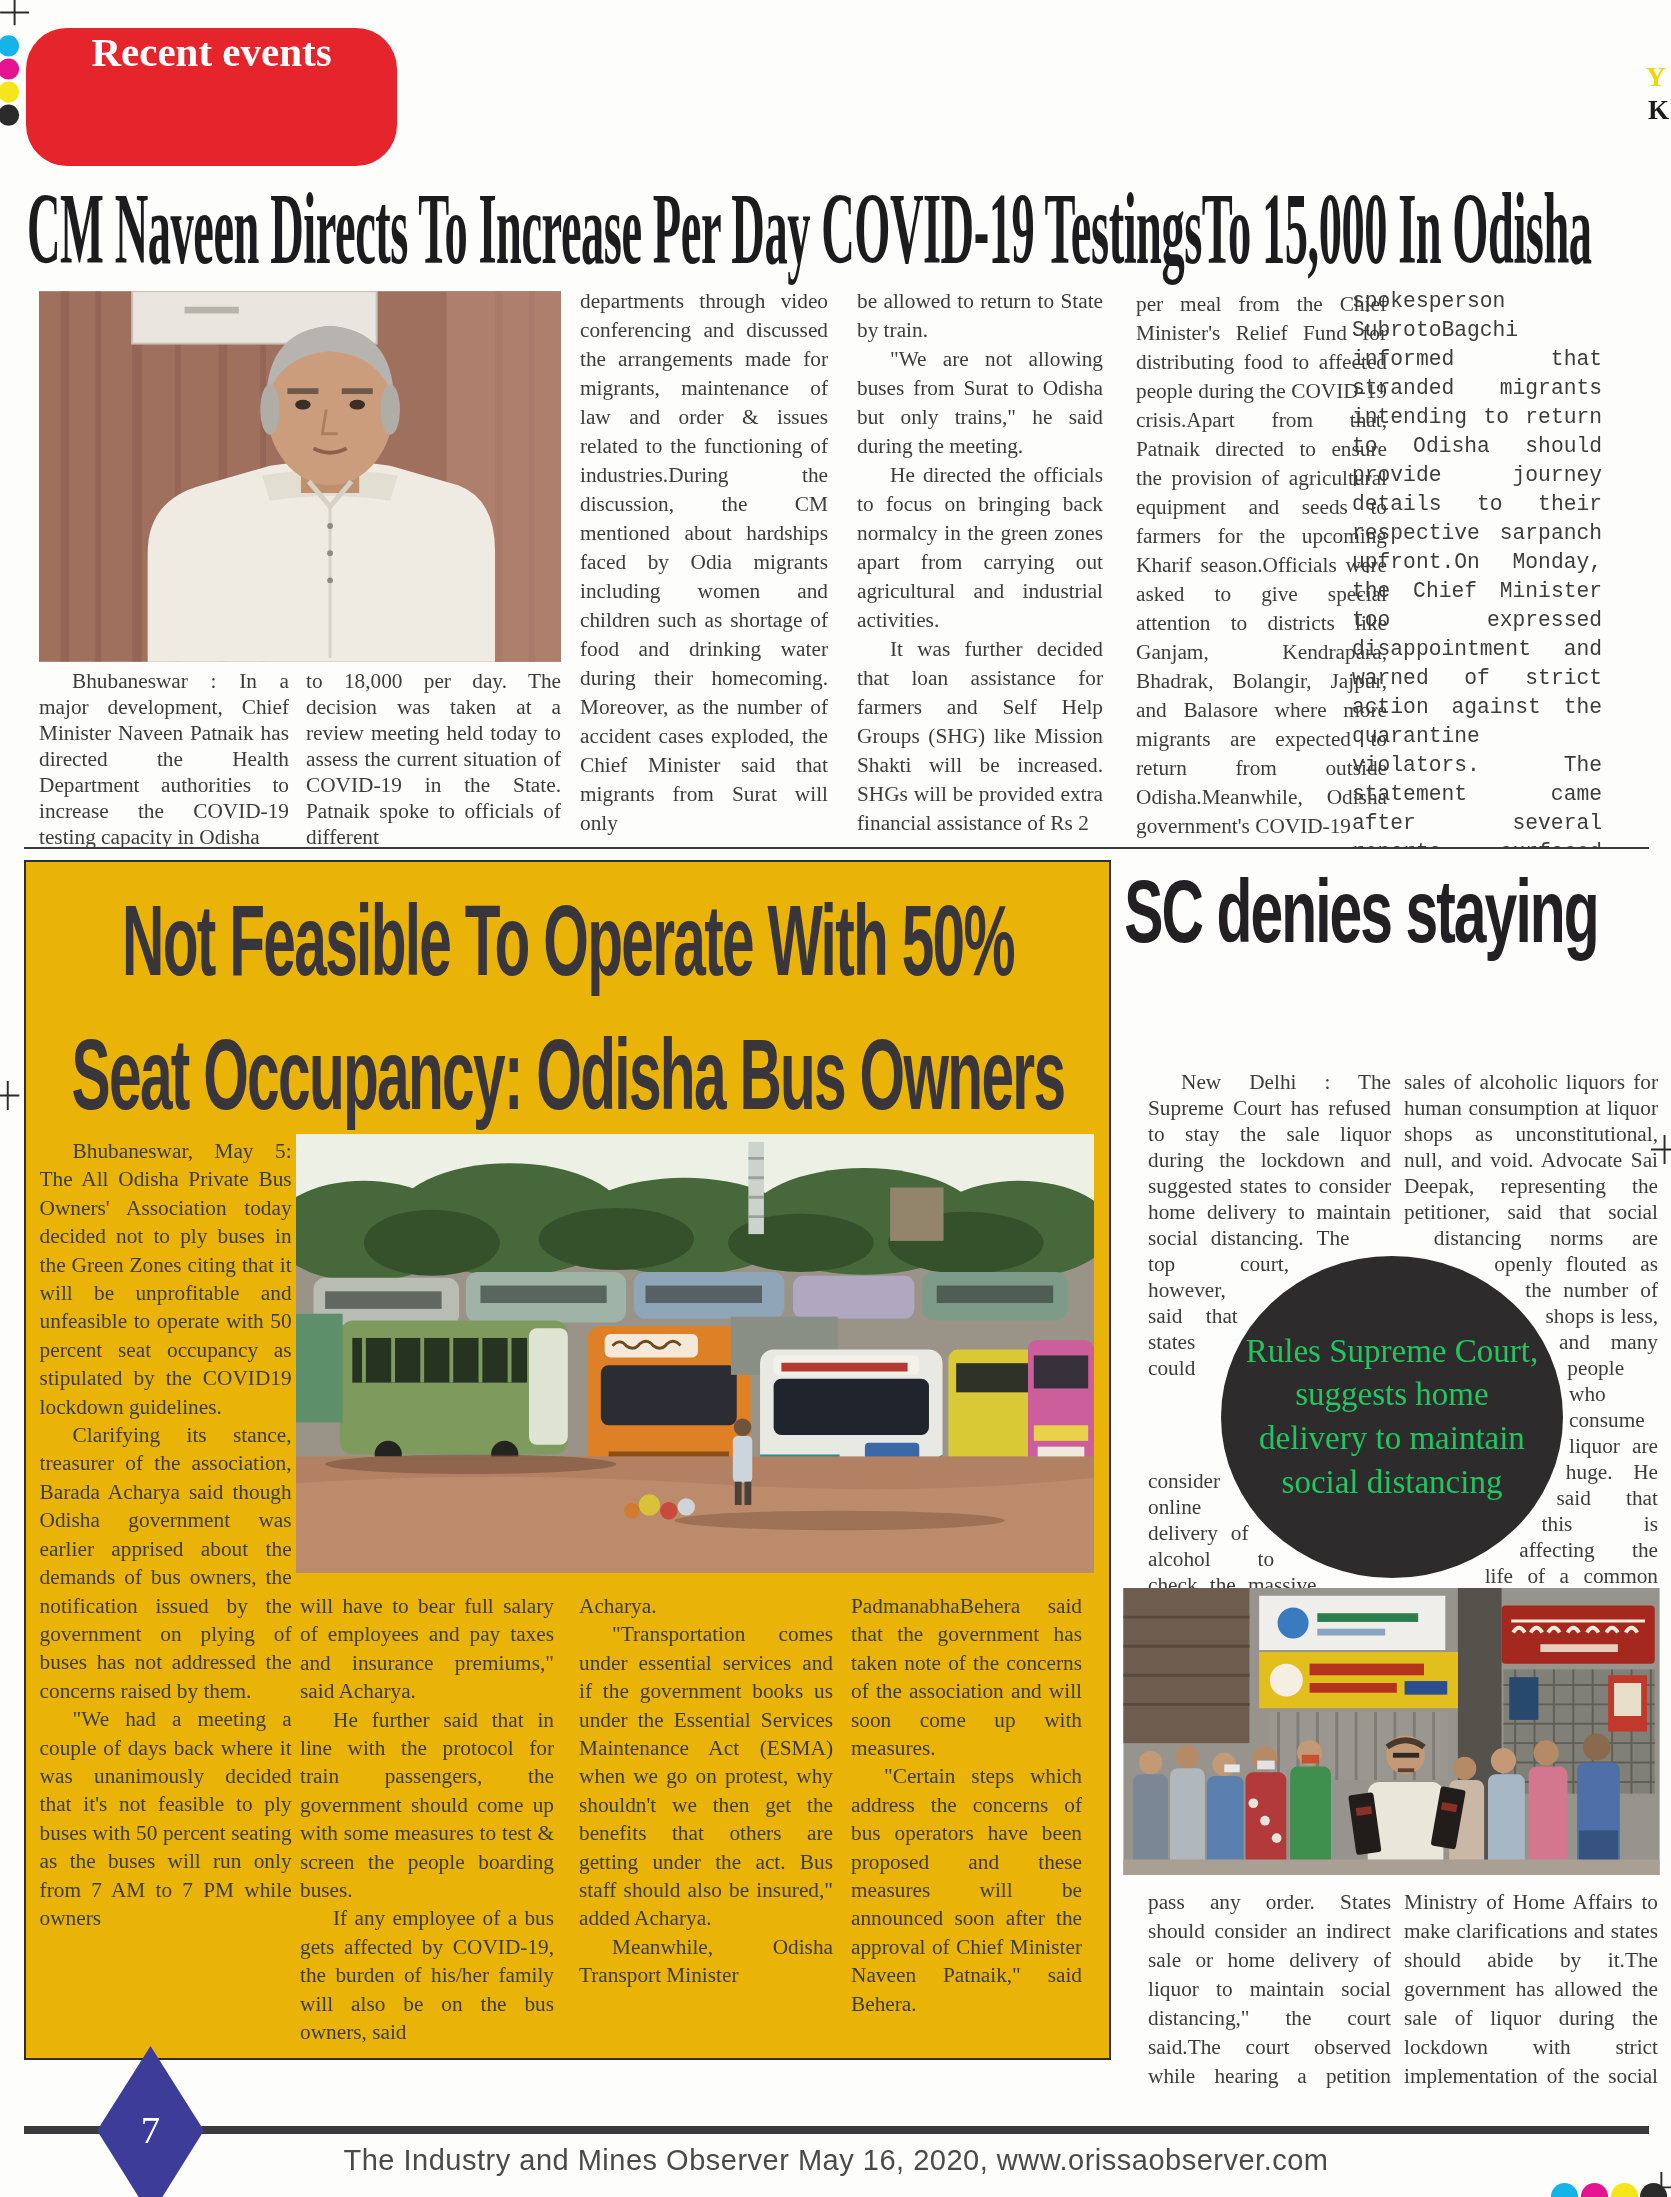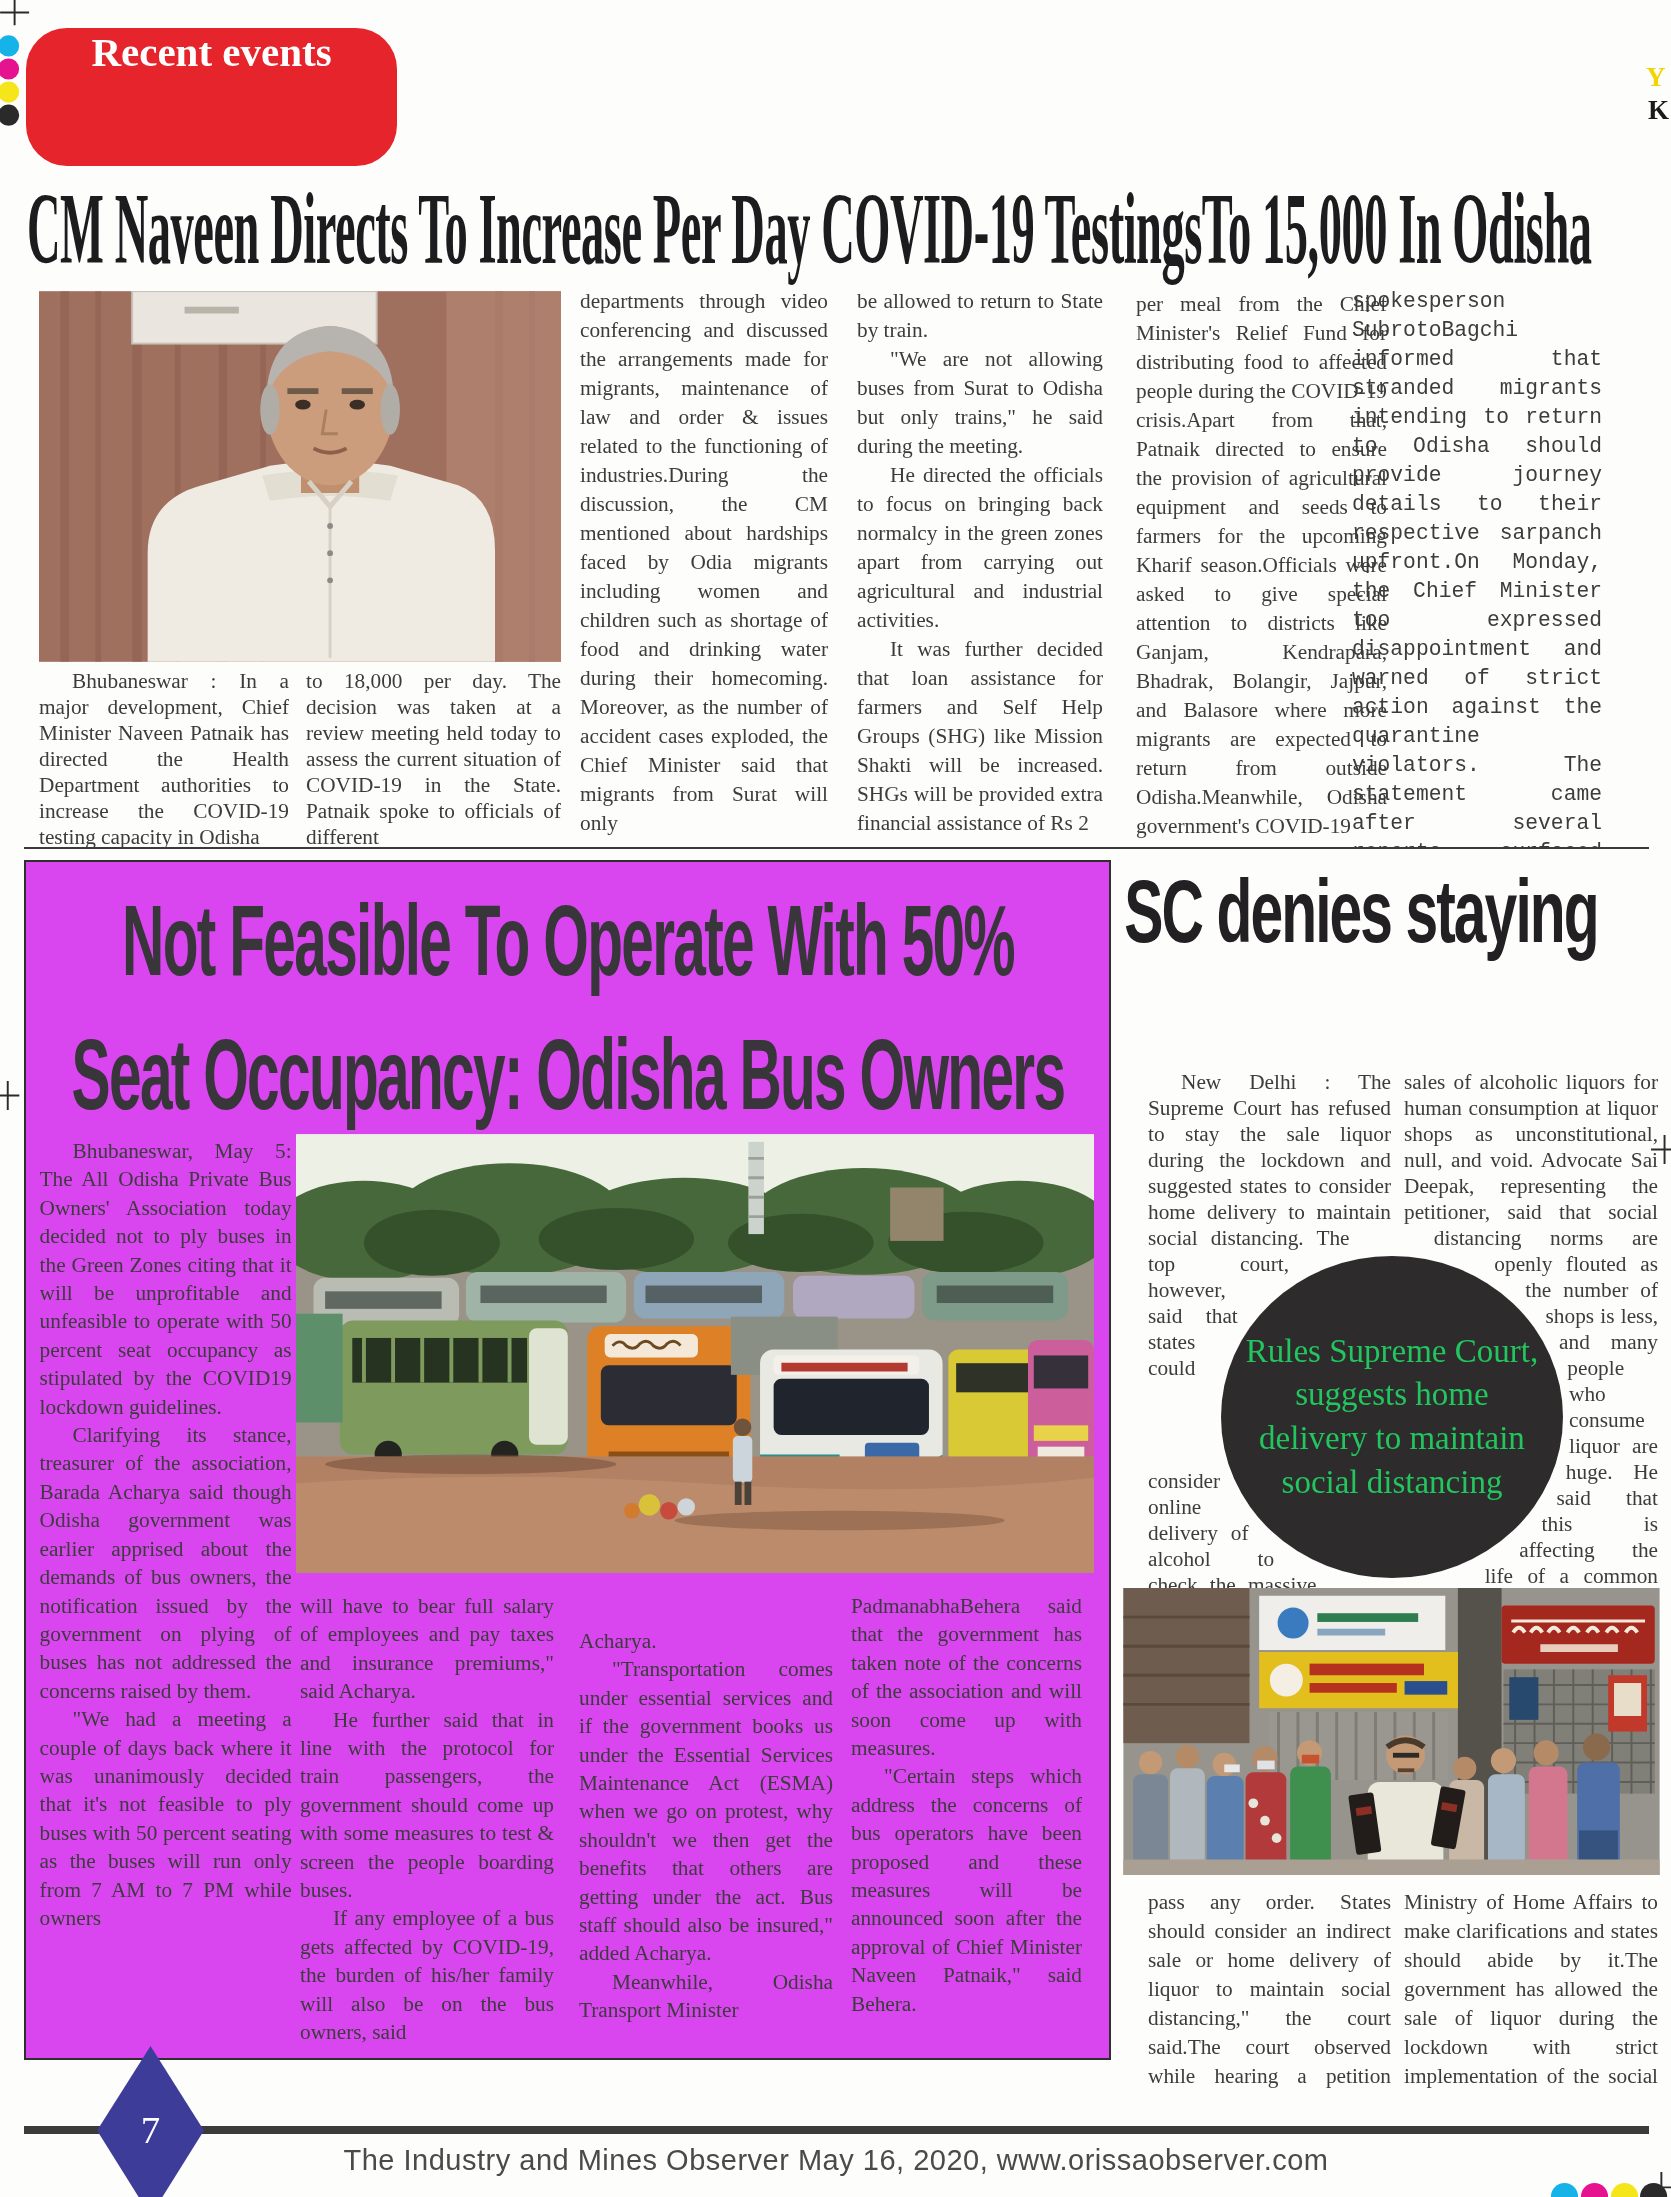--- a/index.html
+++ b/index.html
@@ -15,21 +15,21 @@
   .bus-body{font-size:21.3px;line-height:28.4px;}
   .sc-body{font-size:21.3px;line-height:26px;}
   .sc-bottom{font-size:21.3px;line-height:29px;}
   
   .hl-serif{font-weight:bold;color:#1c1c1e;white-space:nowrap;letter-spacing:-1px;
             font-family:"Liberation Serif",serif;}
   .hl-cond{font-family:"Liberation Sans",sans-serif;font-weight:bold;white-space:nowrap;
            letter-spacing:-2.9px;}
   .badge{background:#e6242b;border-radius:41px;display:flex;justify-content:center;}
   .badge span{color:#fff;font-weight:bold;font-size:41px;font-family:"Liberation Serif",serif;}
-  .graybox{background:#d946ef;border:2.9px solid #2f2f2f;box-sizing:border-box;}
+  .graybox{background:#eab308;border:2.9px solid #2f2f2f;box-sizing:border-box;}
   .rule{background:#3b3b3b;}
   
   .pullquote{background:#2e2b2c;border-radius:50%;display:flex;align-items:center;justify-content:center;}
   .pullquote div{width:296px;color:#22c55e;font-size:33px;line-height:1.32;text-align:center;
                  font-family:"Liberation Serif",serif;}
   .wrapL{float:right;width:171px;height:512px;shape-outside:ellipse(181px 171px at 173px 348px);}
   .wrapR{float:left;width:165px;height:512px;shape-outside:ellipse(181px 171px at -13.6px 348px);}
   .footer-text{width:100%;text-align:center;font-family:"Liberation Sans",sans-serif;
                font-size:29px;color:#4a4a4a;letter-spacing:0.5px;}
   .reg-letter{font-family:"Liberation Serif",serif;font-weight:bold;font-size:27px;line-height:1;}
@@ -217,21 +217,21 @@
         <circle cx="384" cy="388" r="9" fill="#c84a3c"></circle>
       <circle cx="402" cy="384" r="9" fill="#cfd4d8"></circle>
         <circle cx="346" cy="388" r="8" fill="#d27a2e"></circle>
     </svg>
 
     <div class="abs bodycol bus-body" style="left:274px;top:730px;width:254px;height:458px;">
       <p class="ni">will have to bear full salary of employees and pay taxes and insurance premiums," said Acharya.</p>
       <p>He further said that in line with the protocol for train passengers, the government should come up with some measures to test &amp; screen the people boarding buses.</p>
       <p>If any employee of a bus gets affected by COVID-19, the burden of his/her family will also be on the bus owners, said</p>
     </div>
-    <div class="abs bodycol bus-body" style="left:553px;top:730px;width:254px;height:458px;margin-top:35px;">
+    <div class="abs bodycol bus-body" style="left:553px;top:730px;width:254px;height:458px;">
       <p class="ni">Acharya.</p>
       <p>"Transportation comes under essential services and if the government books us under the Essential Services Maintenance Act (ESMA) when we go on protest, why shouldn't we then get the benefits that others are getting under the act. Bus staff should also be insured," added Acharya.</p>
       <p>Meanwhile, Odisha Transport Minister</p>
     </div>
     <div class="abs bodycol bus-body" style="left:825px;top:730px;width:231px;height:458px;">
       <p class="ni">PadmanabhaBehera said that the government has taken note of the concerns of the association and will soon come up with measures.</p>
       <p>"Certain steps which address the concerns of bus operators have been proposed and these measures will be announced soon after the approval of Chief Minister Naveen Patnaik," said Behera.</p>
     </div>
   </div>
 

